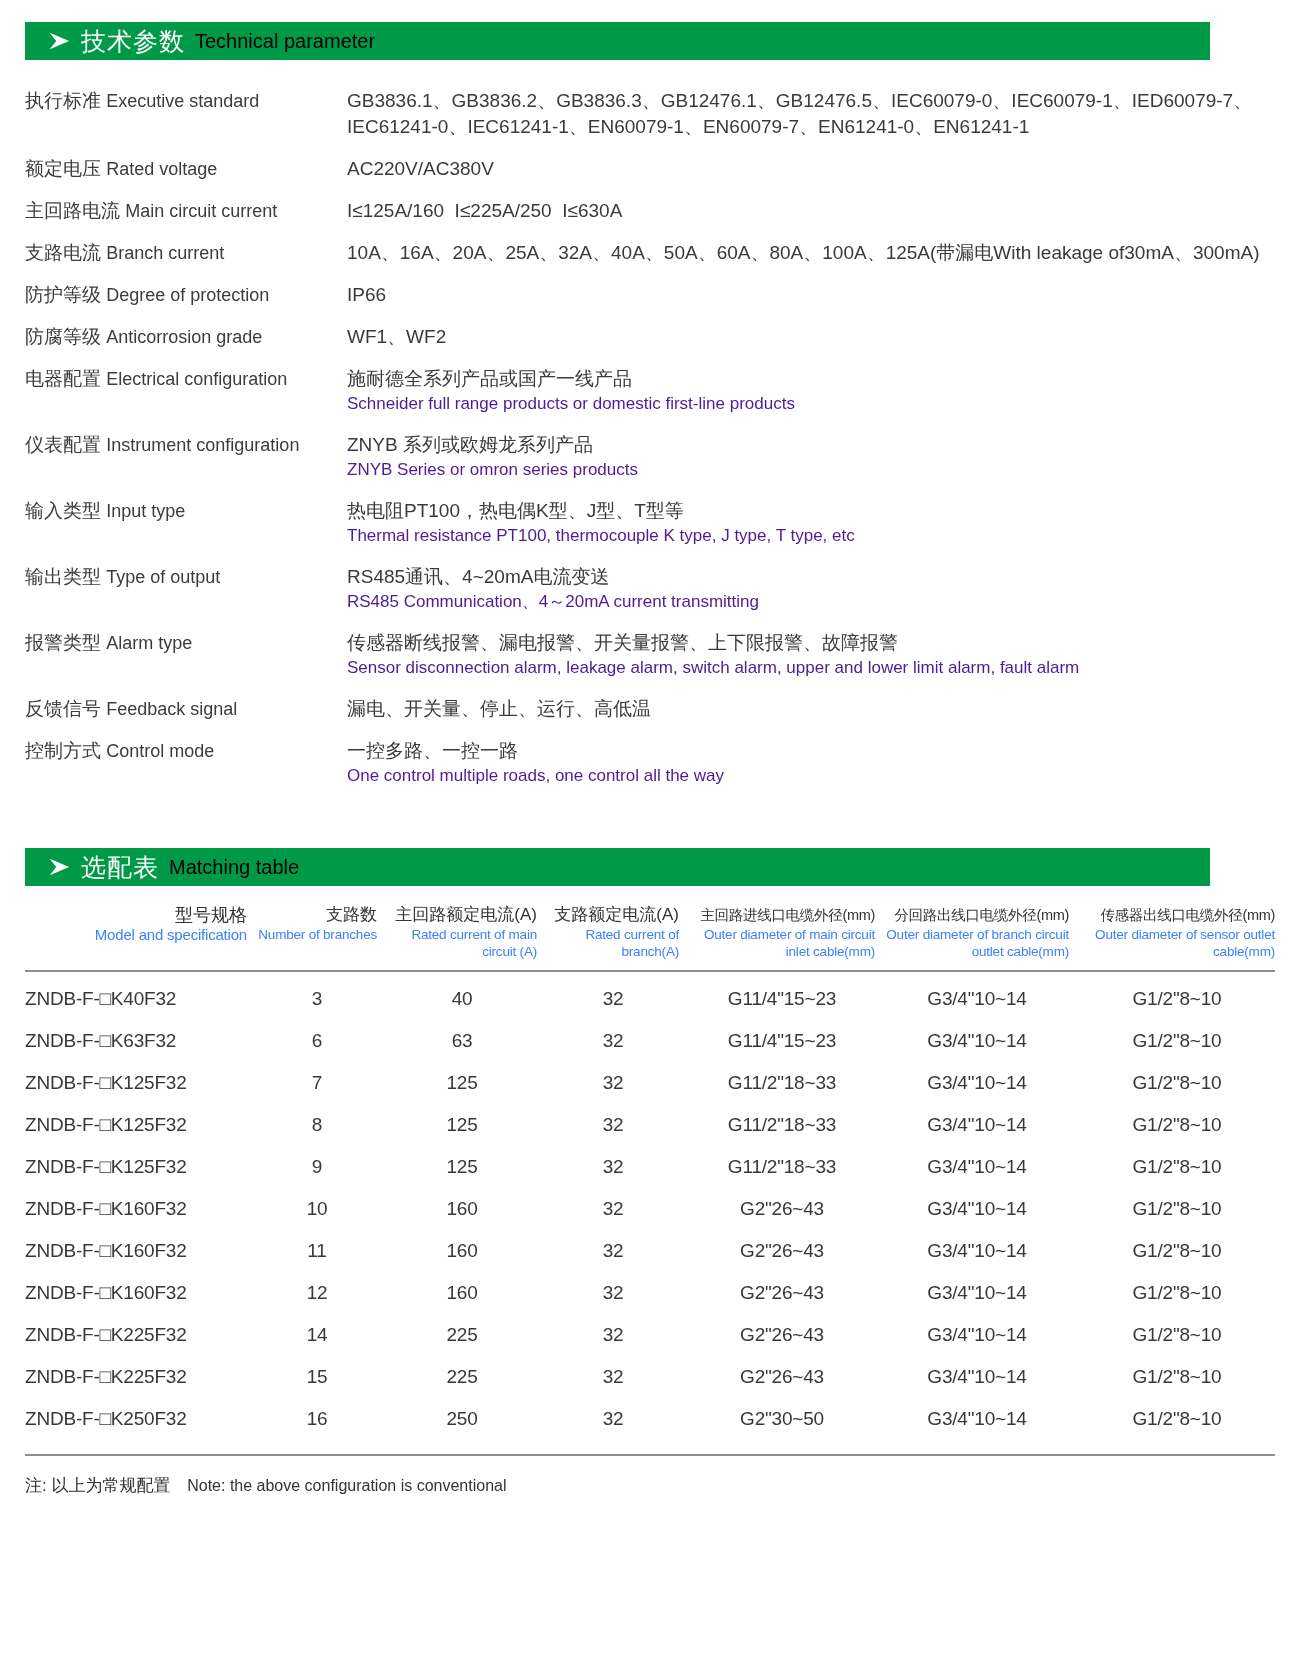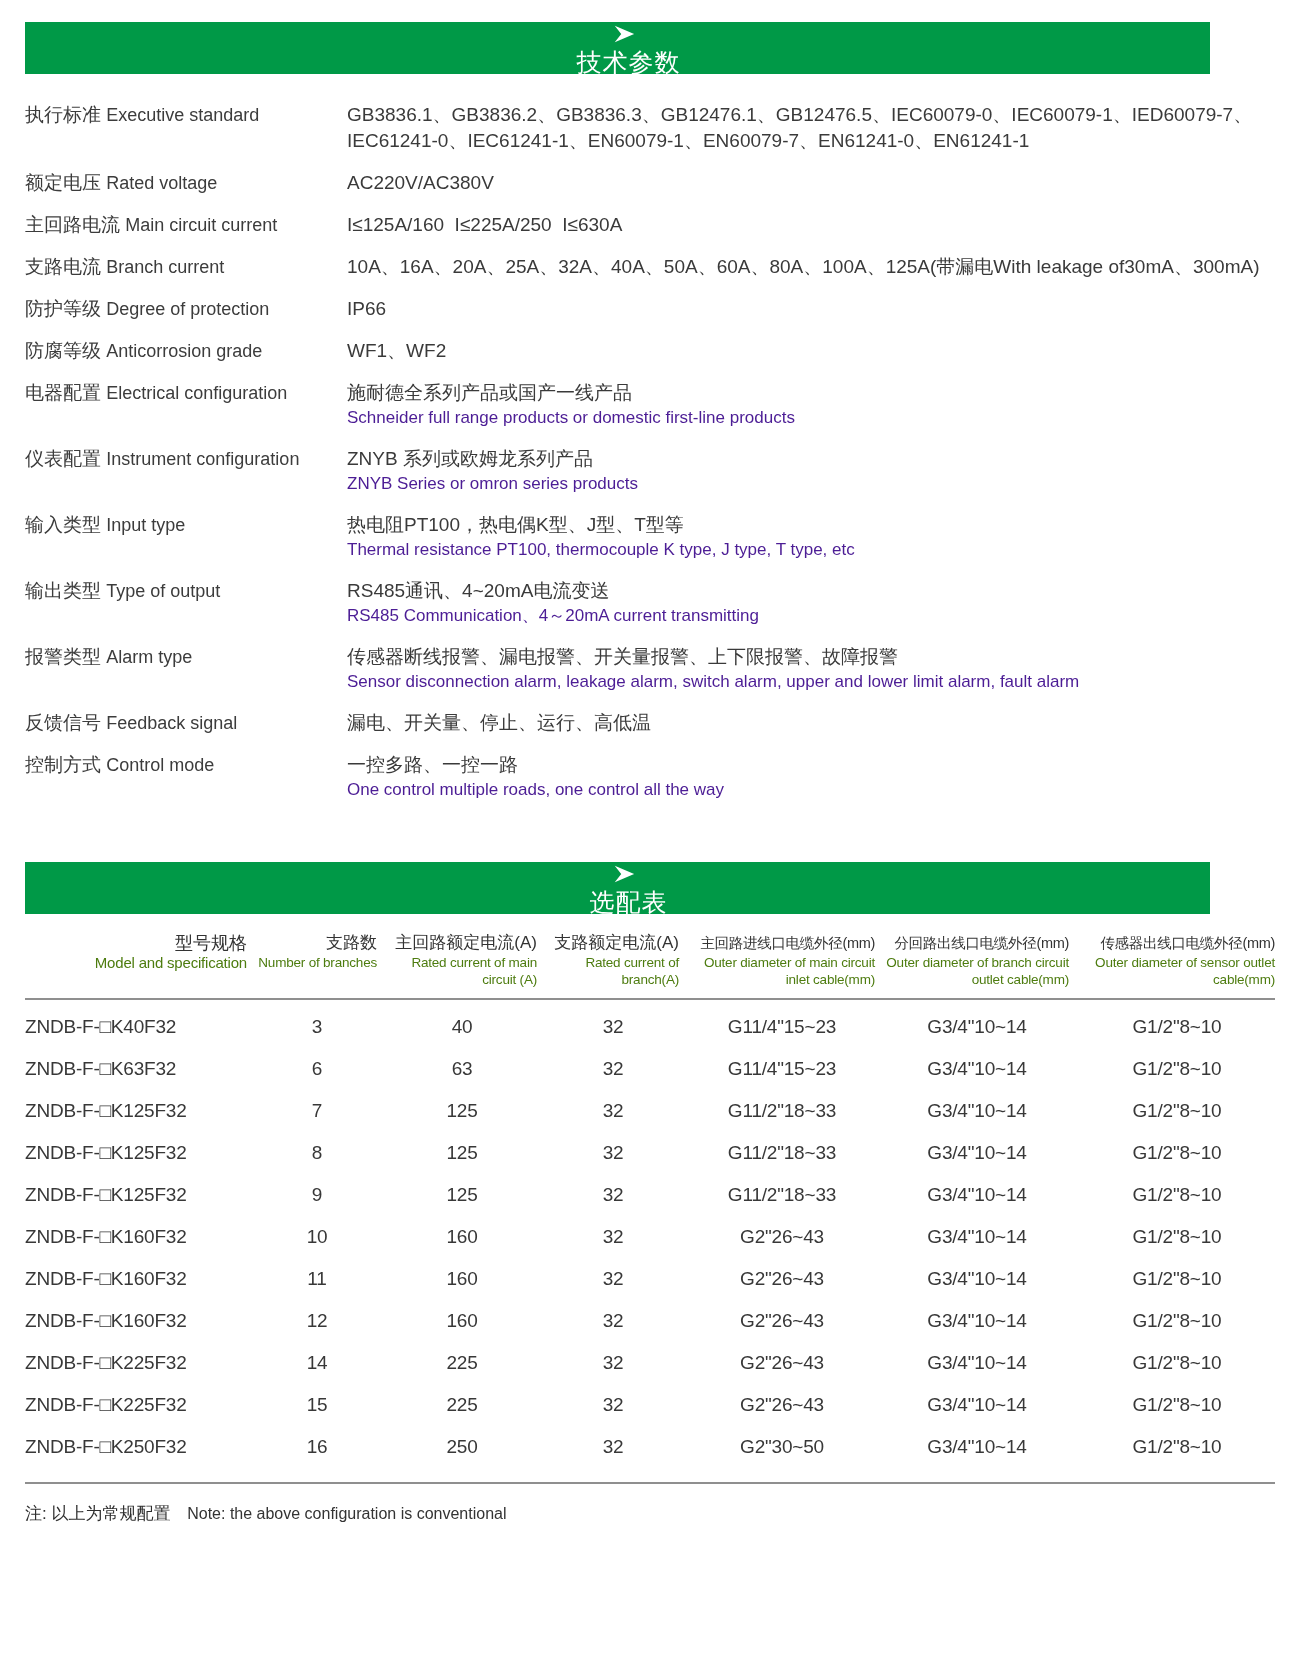--- a/index.html
+++ b/index.html
@@ -1,44 +1,44 @@
 <!DOCTYPE html>
 <html><head>
 <meta charset="utf-8">
 <style>
   html,body{margin:0;padding:0;background:#ffffff;}
   .page{position:relative;width:1300px;height:1663px;background:#fff;overflow:hidden;
         font-family:"Liberation Sans","DejaVu Sans",sans-serif;color:#3c3c3c;}
   .content{margin:0 25px;}
 
   
-  .green-bar{margin-top:22px;width:1185px;height:52px;background:#009947;
-             display:flex;align-items:center;box-sizing:border-box;padding-left:22px;flex-direction:column;}
+  .green-bar{margin-top:22px;width:1185px;height:38px;background:#009947;
+             display:flex;align-items:center;box-sizing:border-box;padding-left:22px;}
   .green-bar .bar-arrow{display:inline-flex;margin-right:10px;}
   .green-bar .bar-zh{color:#fff;font-size:25px;letter-spacing:1px;}
-  .green-bar .bar-en{color:#ffffff;font-size:16px;margin-left:10px;font-family:Liberation Mono, monospace;}
+  .green-bar .bar-en{color:#000000;font-size:20px;margin-left:10px;}
   .green-bar.bar2{margin-top:52px;}
 
   
   .params{margin-top:20px;}
   .param-row{display:flex;padding:8px 0;}
   .param-label{width:322px;flex:0 0 322px;font-size:19px;line-height:26px;color:#3c3c3c;}
   .param-label .le{font-size:18px;}
   .param-value{flex:1;}
   .vline{white-space:pre-wrap;}
   .vline.primary{font-size:19px;line-height:26px;color:#3a3a3a;}
   .vline.secondary{font-size:17px;line-height:24px;color:#4c1d95;}
 
   
   .mtable{margin-top:18px;}
   .thead,.tr{display:grid;grid-template-columns:222px 120px 150px 132px 186px 184px auto;column-gap:10px;}
   .th{text-align:right;}
   .th .zh{font-size:17px;line-height:22px;color:#333;}
   .th:nth-child(n+5) .zh{font-size:14.5px;letter-spacing:-0.3px;}
-  .th .en{font-size:13.5px;line-height:17px;color:#4d7c0f;letter-spacing:-0.2px;}
+  .th .en{font-size:13.5px;line-height:17px;color:#3b82f6;letter-spacing:-0.2px;}
   .th:first-child .zh{font-size:18px;}
   .th:first-child .en{font-size:15px;}
   .divider{height:2px;background:#8f8f8f;margin-top:10px;width:1250px;}
   .divider.bottom{margin-top:14px;}
   .tbody{margin-top:6px;}
   .tr{height:42px;align-items:center;}
   .td{font-size:19px;color:#383838;text-align:center;letter-spacing:-0.2px;}
   .td.c1{text-align:left;}
 
   .note{margin-top:18px;font-size:17px;color:#2e2e2e;}

